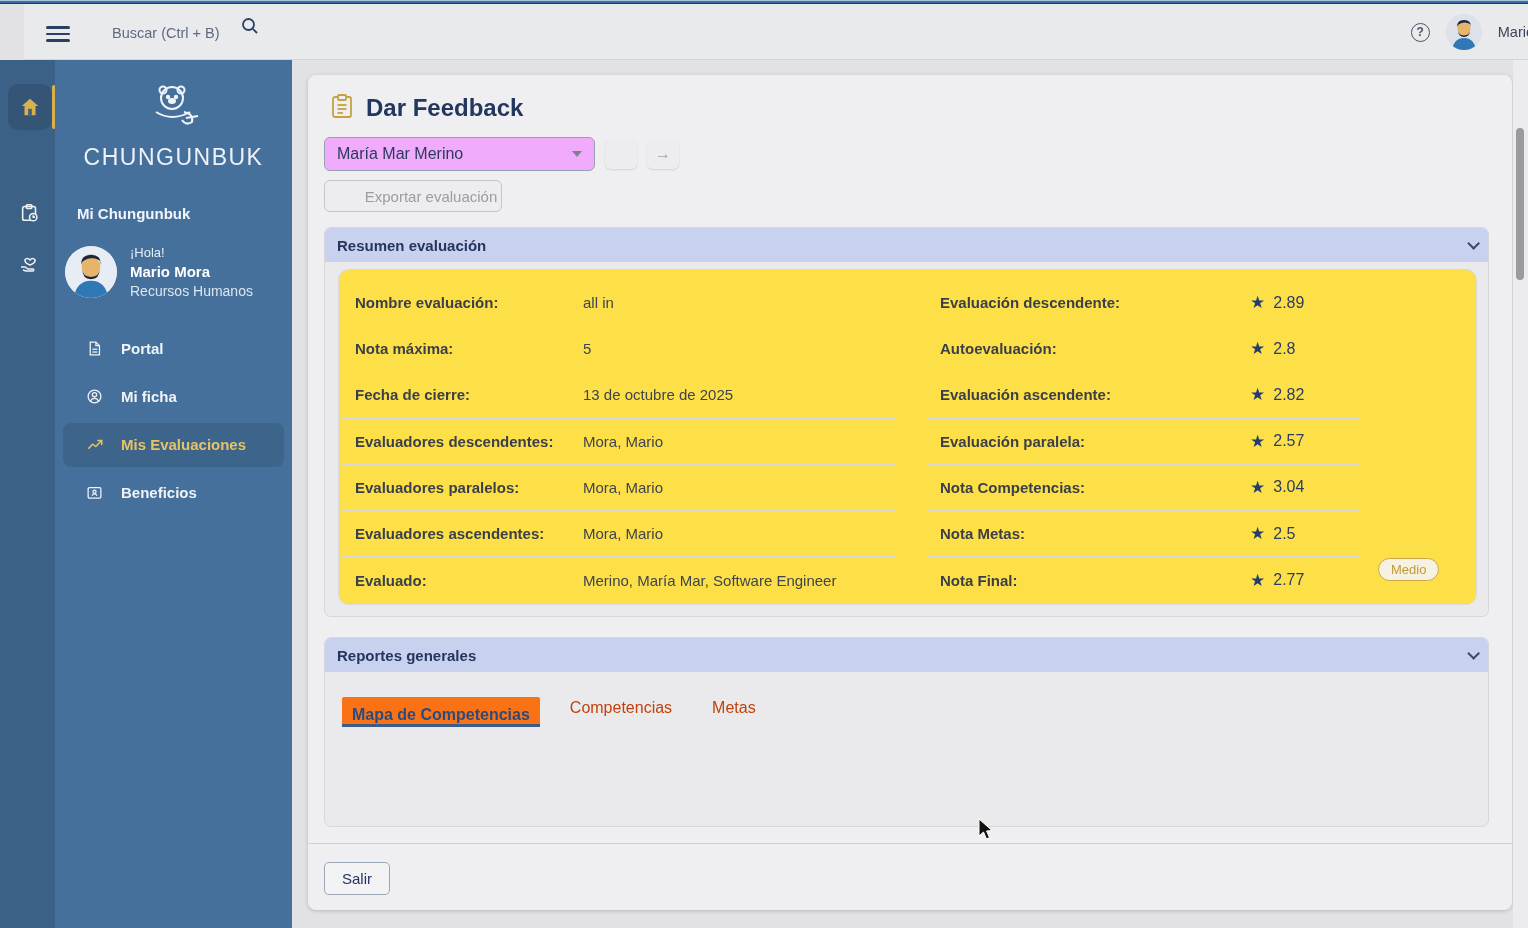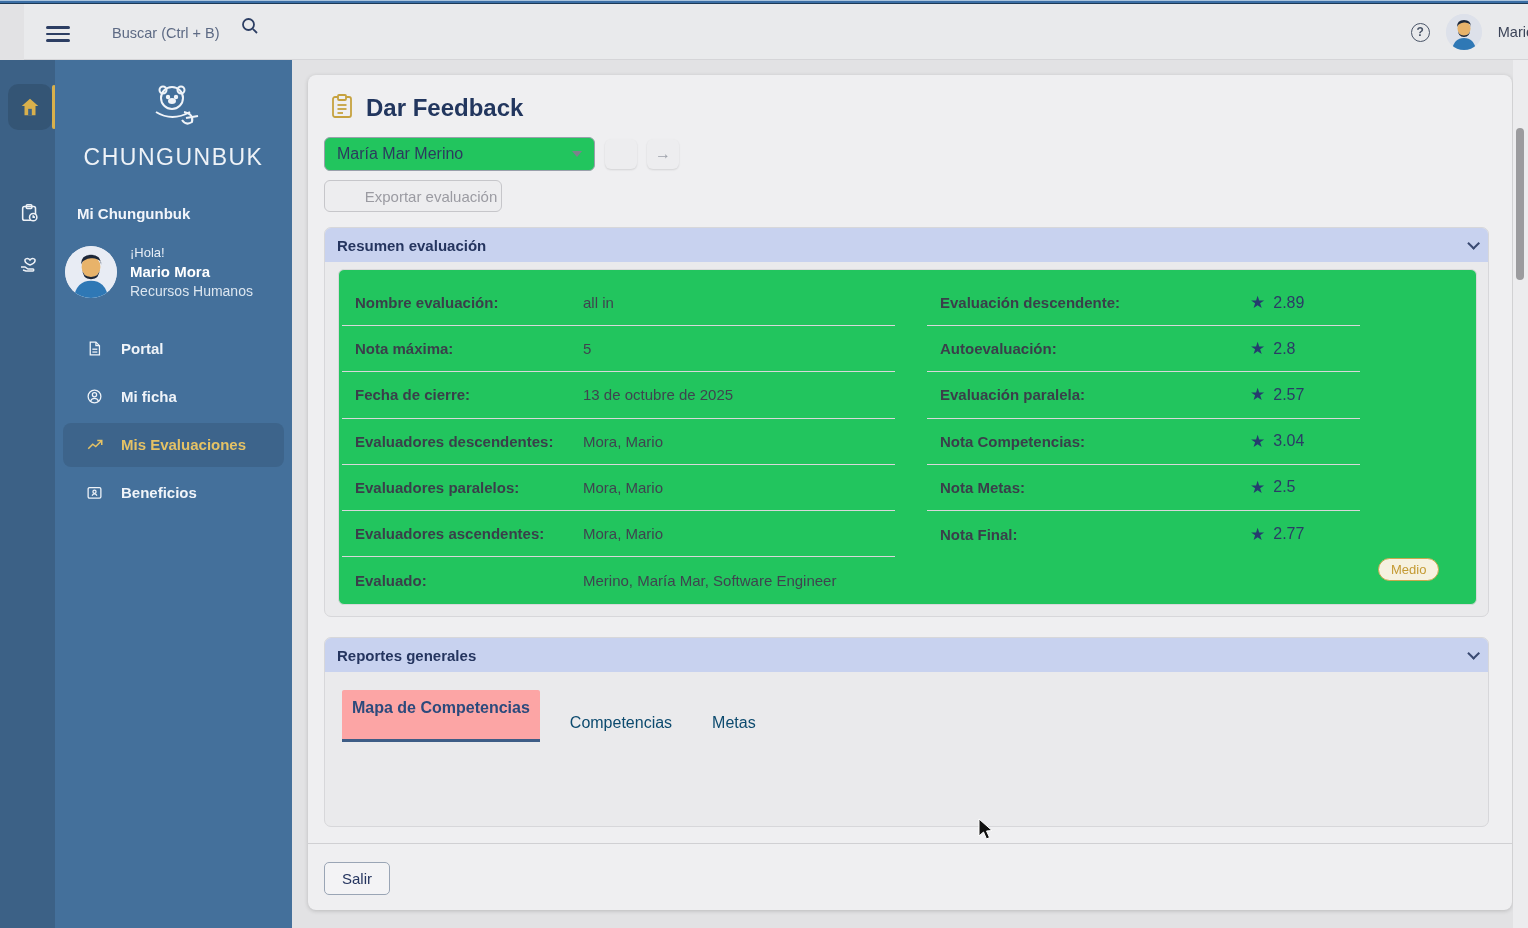--- a/index.html
+++ b/index.html
@@ -46,21 +46,21 @@
   .menu-item .mi-icon { width:18px; height:18px; margin-right:17px; display:flex; align-items:center; }
   .menu-item.active { background:rgba(0,0,0,.10); color:#e5c265; }
   .menu-item.active svg { stroke:#e5c265; }
   .menu-item svg { stroke:#f0f4f9; }
 
   
   .main-card { position:absolute; left:308px; top:75px; width:1204px; height:835px;
     background:#efeff1; border-radius:8px; box-shadow:0 1px 4px rgba(0,0,0,.18); }
   .page-head { position:absolute; left:22px; top:18px; display:flex; align-items:center; gap:12px; }
   .page-title { font-size:24px; font-weight:bold; color:#22365e; }
-  .select-box { position:absolute; left:16px; top:62px; width:271px; height:34px; background:#22c55e;
+  .select-box { position:absolute; left:16px; top:62px; width:271px; height:34px; background:#f0abfc;
     border:1px solid #9aa0ab; border-radius:6px; display:flex; align-items:center; padding:0 12px; cursor:pointer; }
   .select-value { font-size:16px; color:#2c3a5e; }
   .select-caret { position:absolute; right:12px; width:0; height:0; border-left:5px solid transparent;
     border-right:5px solid transparent; border-top:6px solid #7d828c; }
   .nav-btn { position:absolute; top:64px; width:32px; height:30px; background:#ededef; border:none;
     border-radius:6px; box-shadow:0 1px 2px rgba(0,0,0,.12); color:#9ea2aa; font-size:16px; cursor:pointer; }
   .nav-btn.prev { left:297px; }
   .nav-btn.next { left:339px; }
   .export-btn { position:absolute; left:16px; top:105px; width:178px; height:32px; background:#ededef;
     border:1px solid #c6c6ca; border-radius:6px; color:#9b9ba2; font-size:15px; cursor:default;padding-left:36px; }
@@ -68,39 +68,39 @@
   
   .panel { position:absolute; left:16px; width:1165px; border:1px solid #d7d7da; border-radius:7px; background:#eaeaec; overflow:hidden; }
   .panel-1 { top:152px; height:390px; }
   .panel-2 { top:562px; height:190px; }
   .panel-head { height:34px; background:#c8d2ef; display:flex; align-items:center; padding:0 12px; cursor:pointer; }
   .panel-title { font-size:15px; font-weight:bold; color:#25355f; }
   .chevron { margin-left:auto; width:9px; height:9px; border-right:2px solid #3a4a72; border-bottom:2px solid #3a4a72;
     transform:rotate(45deg) translateY(-3px); }
 
   .summary-inner { position:absolute; left:13px; top:41px; width:1139px; height:336px;
-    background:#22c55e; border:1px solid #d9d9db; border-radius:6px; }
+    background:#fde047; border:1px solid #d9d9db; border-radius:11px; }
   .tbl { position:absolute; top:10px; }
   .tbl-left { left:3px; width:553px; }
   .tbl-right { left:588px; width:433px; }
   .row { height:46.2px; display:flex; align-items:center; border-bottom:1px solid #d8d8da; padding-left:13px; }
   .row:last-child { border-bottom:none; }
   .row-label { font-size:15px; font-weight:bold; color:#3a3f4a; width:228px; flex:none; }
   .row-value { font-size:15px; color:#3f444f; }
   .score { display:flex; align-items:center; gap:8px; margin-left:90px; }
   .star-icon { color:#253c6e; font-size:17px; line-height:1; }
   .star-icon::before { content:"★"; }
   .score-value { font-size:16px; color:#2b3c66; }
   .badge { position:absolute; left:1039px; top:288px; border:1.5px solid #c9a84c; color:#c49a33;
     background:#f6f1e0; border-radius:12px; font-size:13px; padding:3px 12px; }
 
   
   .tabs { position:absolute; left:17px; top:52px; display:flex; align-items:flex-end; gap:20px; }
-  .tab { font-size:16px; color:#0c4a6e; padding:9px 10px 10px; cursor:pointer; }
-  .tab.active { background:#fca5a5; color:#2c4a7c; font-weight:bold; border-bottom:3px solid #3e5d86; border-radius:2px 2px 0 0; padding:9px 10px 22px; }
+  .tab { font-size:16px; color:#c2410c; padding:9px 10px 10px; cursor:pointer; }
+  .tab.active { background:#f97316; color:#2c4a7c; font-weight:bold; border-bottom:3px solid #3e5d86; border-radius:2px 2px 0 0; padding:9px 10px 0; }
 
   .bottom-divider { position:absolute; left:0px; top:768px; width:1204px; height:1px; background:#d0d0d3; }
   .salir-btn { position:absolute; left:16px; top:787px; width:66px; height:33px; background:#f3f3f5;
     border:1px solid #9aa5b5; border-radius:5px; color:#25355f; font-size:15px; cursor:pointer; }
 
   
   .scrollbar { position:absolute; left:1513px; top:60px; width:15px; height:868px; background:#ececee; }
   .scroll-thumb { position:absolute; left:3px; top:68px; width:8px; height:152px; background:#9b9b9e; border-radius:4px; cursor:grab; }
 
   .cursor { position:absolute; left:978px; top:818px; pointer-events:none; }
@@ -315,20 +315,27 @@
             </span>
         </div>
         <div class="row">
           <span class="row-label" style="width:220px">Autoevaluación:</span>
           <span class="score">
               <span class="star-icon"></span>
               <span class="score-value">2.8</span>
             </span>
         </div>
         <div class="row">
+          <span class="row-label" style="width:220px">Evaluación ascendente:</span>
+          <span class="score">
+              <span class="star-icon"></span>
+              <span class="score-value">2.82</span>
+            </span>
+        </div>
+        <div class="row">
           <span class="row-label" style="width:220px">Evaluación paralela:</span>
           <span class="score">
               <span class="star-icon"></span>
               <span class="score-value">2.57</span>
             </span>
         </div>
         <div class="row">
           <span class="row-label" style="width:220px">Nota Competencias:</span>
           <span class="score">
               <span class="star-icon"></span>

